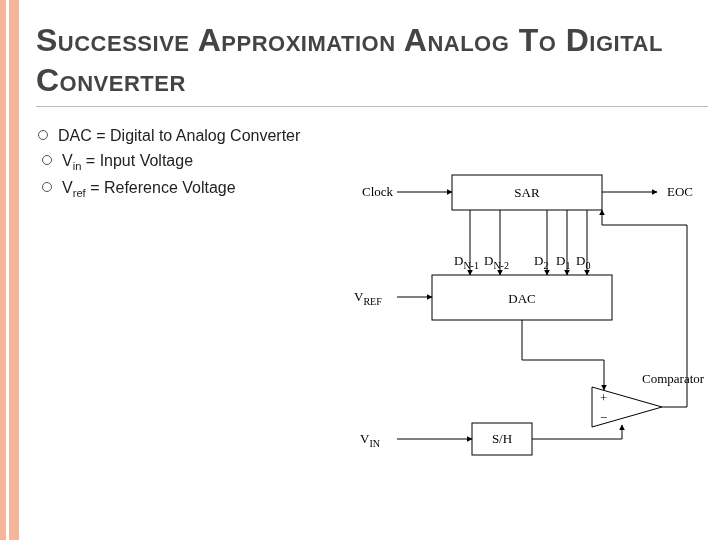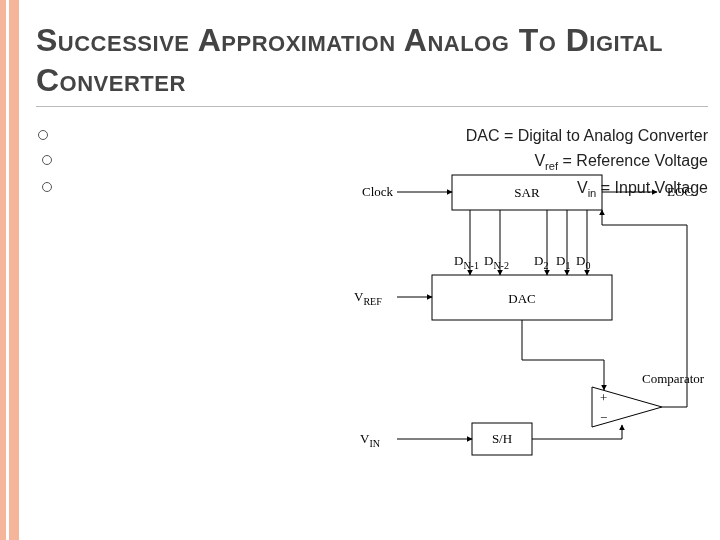--- a/index.html
+++ b/index.html
@@ -41,21 +41,20 @@
   ul.bullets {
     list-style: none;
     font-size: 16px;
     color: #222;
   }
   ul.bullets li {
     position: relative;
     padding-left: 26px;
     margin: 3px 0;
     line-height: 1.35;
-    text-align: right;
   }
   ul.bullets li::before {
     content: "";
     position: absolute;
     left: 6px; top: 5px;
     width: 8px; height: 8px;
     border: 1.5px solid #555;
     border-radius: 50%;
   }
   ul.bullets li.first { padding-left: 22px; }
@@ -83,22 +82,22 @@
   <div class="stripe s1"></div>
   <div class="stripe sgap"></div>
   <div class="stripe s2"></div>
 </div>
 
 <div class="content">
   <h1 class="title">Successive Approximation Analog To Digital Converter</h1>
   <hr class="rule">
   <ul class="bullets">
     <li class="first"><span>DAC = Digital to Analog Converter</span></li>
+    <li>V<sub>in</sub> = Input Voltage</li>
     <li>V<sub>ref</sub> = Reference Voltage</li>
-    <li>V<sub>in</sub> = Input Voltage</li>
   </ul>
 </div>
 
 <svg class="diagram" viewBox="0 0 370 330">
   <defs>
     <marker id="arr" viewBox="0 0 10 10" refX="9" refY="5" markerWidth="6" markerHeight="6" orient="auto">
       <path d="M0,0 L10,5 L0,10 z" fill="#000"></path>
     </marker>
   </defs>
 

